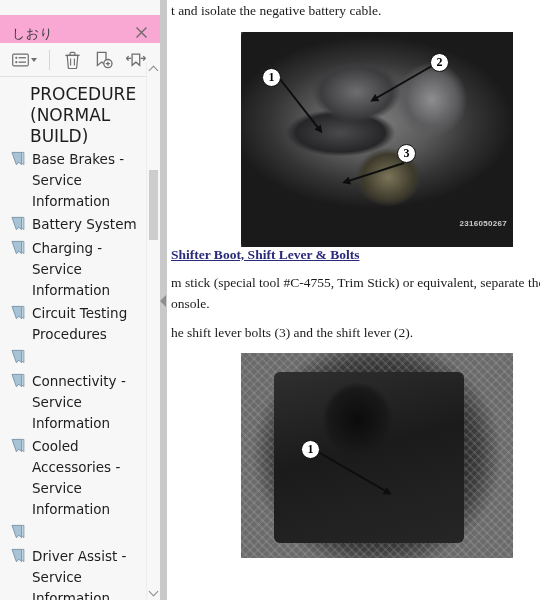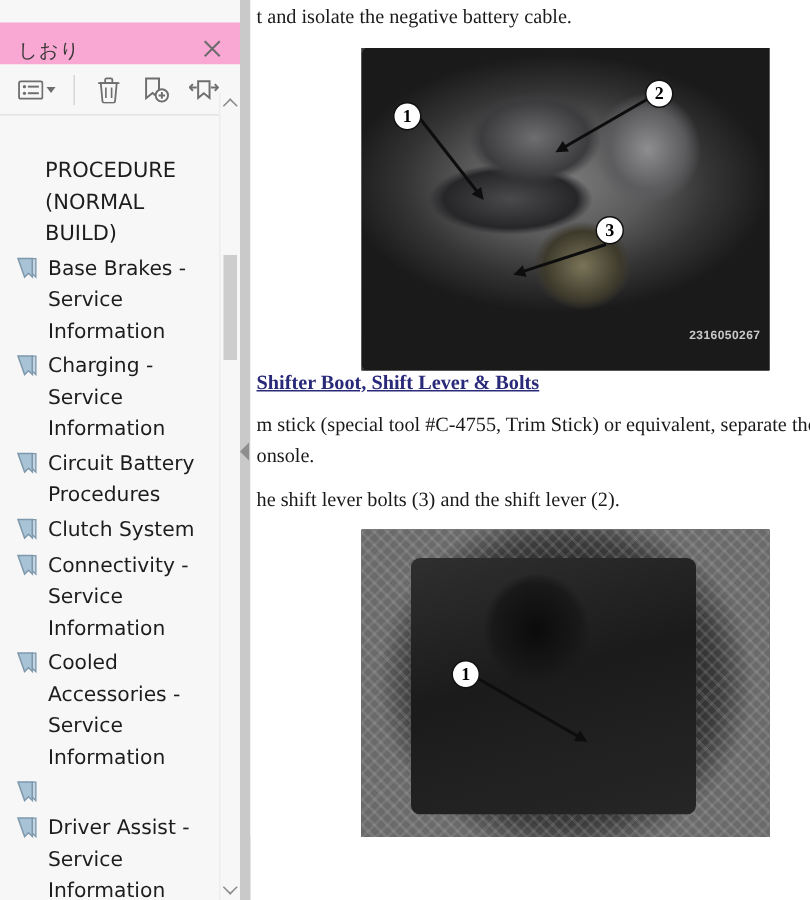--- a/index.html
+++ b/index.html
@@ -96,22 +96,21 @@
   }
   .bm-icon svg { display: block; }
   .bm-label {
     font-size: 13.5px;
     line-height: 21px;
     color: #1d1d1d;
     font-family: "DejaVu Sans", sans-serif;
     word-break: break-word;
   }
   .bm-label.head {
-    font-size: 14px;
-    margin-top: 20px;
+    font-size: 17px;
   }
 
   
   .sb-scroll {
     position: absolute;
     right: 0; top: 62px;
     width: 14px;
     bottom: 0;
     background: #f7f7f7;
     border-left: 1px solid #ededed;
@@ -349,49 +348,57 @@
       <div class="bm-row">
         <span class="bm-icon">
           <svg width="16" height="17" viewBox="0 0 16 17">
             <path d="M2 1.4 h9.6 v12.3 l-2.6 -2.5 l-2.6 2.5 z" fill="#a8c3d6" stroke="#7e98ac" stroke-width="1"></path>
             <path d="M11.6 1.4 h2.3 v12.3 l-2.3 -2.2 z" fill="#c6d8e5" stroke="#7e98ac" stroke-width=".9"></path>
           </svg>
         </span>
         <span class="bm-label">Base Brakes - Service Information</span>
       </div>
 
+      <div class="bm-row">
+        <span class="bm-icon">
+          <svg width="16" height="17" viewBox="0 0 16 17">
+            <path d="M2 1.4 h9.6 v12.3 l-2.6 -2.5 l-2.6 2.5 z" fill="#a8c3d6" stroke="#7e98ac" stroke-width="1"></path>
+            <path d="M11.6 1.4 h2.3 v12.3 l-2.3 -2.2 z" fill="#c6d8e5" stroke="#7e98ac" stroke-width=".9"></path>
+          </svg>
+        </span>
+        <span class="bm-label">Battery System</span>
+      </div>
 
       <div class="bm-row">
         <span class="bm-icon">
           <svg width="16" height="17" viewBox="0 0 16 17">
             <path d="M2 1.4 h9.6 v12.3 l-2.6 -2.5 l-2.6 2.5 z" fill="#a8c3d6" stroke="#7e98ac" stroke-width="1"></path>
             <path d="M11.6 1.4 h2.3 v12.3 l-2.3 -2.2 z" fill="#c6d8e5" stroke="#7e98ac" stroke-width=".9"></path>
           </svg>
         </span>
         <span class="bm-label">Charging - Service Information</span>
       </div>
 
       <div class="bm-row">
         <span class="bm-icon">
           <svg width="16" height="17" viewBox="0 0 16 17">
             <path d="M2 1.4 h9.6 v12.3 l-2.6 -2.5 l-2.6 2.5 z" fill="#a8c3d6" stroke="#7e98ac" stroke-width="1"></path>
             <path d="M11.6 1.4 h2.3 v12.3 l-2.3 -2.2 z" fill="#c6d8e5" stroke="#7e98ac" stroke-width=".9"></path>
           </svg>
         </span>
-        <span class="bm-label">Circuit Battery Procedures</span>
-      </div>
-
-      <div class="bm-row">
-        <span class="bm-icon">
-          <svg width="16" height="17" viewBox="0 0 16 17">
-            <path d="M2 1.4 h9.6 v12.3 l-2.6 -2.5 l-2.6 2.5 z" fill="#a8c3d6" stroke="#7e98ac" stroke-width="1"></path>
-            <path d="M11.6 1.4 h2.3 v12.3 l-2.3 -2.2 z" fill="#c6d8e5" stroke="#7e98ac" stroke-width=".9"></path>
-          </svg>
-        </span>
-        <span class="bm-label">Clutch System</span>
+        <span class="bm-label">Circuit Testing Procedures</span>
+      </div>
+
+      <div class="bm-row">
+        <span class="bm-icon">
+          <svg width="16" height="17" viewBox="0 0 16 17">
+            <path d="M2 1.4 h9.6 v12.3 l-2.6 -2.5 l-2.6 2.5 z" fill="#a8c3d6" stroke="#7e98ac" stroke-width="1"></path>
+            <path d="M11.6 1.4 h2.3 v12.3 l-2.3 -2.2 z" fill="#c6d8e5" stroke="#7e98ac" stroke-width=".9"></path>
+          </svg>
+        </span>
       </div>
 
       <div class="bm-row">
         <span class="bm-icon">
           <svg width="16" height="17" viewBox="0 0 16 17">
             <path d="M2 1.4 h9.6 v12.3 l-2.6 -2.5 l-2.6 2.5 z" fill="#a8c3d6" stroke="#7e98ac" stroke-width="1"></path>
             <path d="M11.6 1.4 h2.3 v12.3 l-2.3 -2.2 z" fill="#c6d8e5" stroke="#7e98ac" stroke-width=".9"></path>
           </svg>
         </span>
         <span class="bm-label">Connectivity - Service Information</span>

